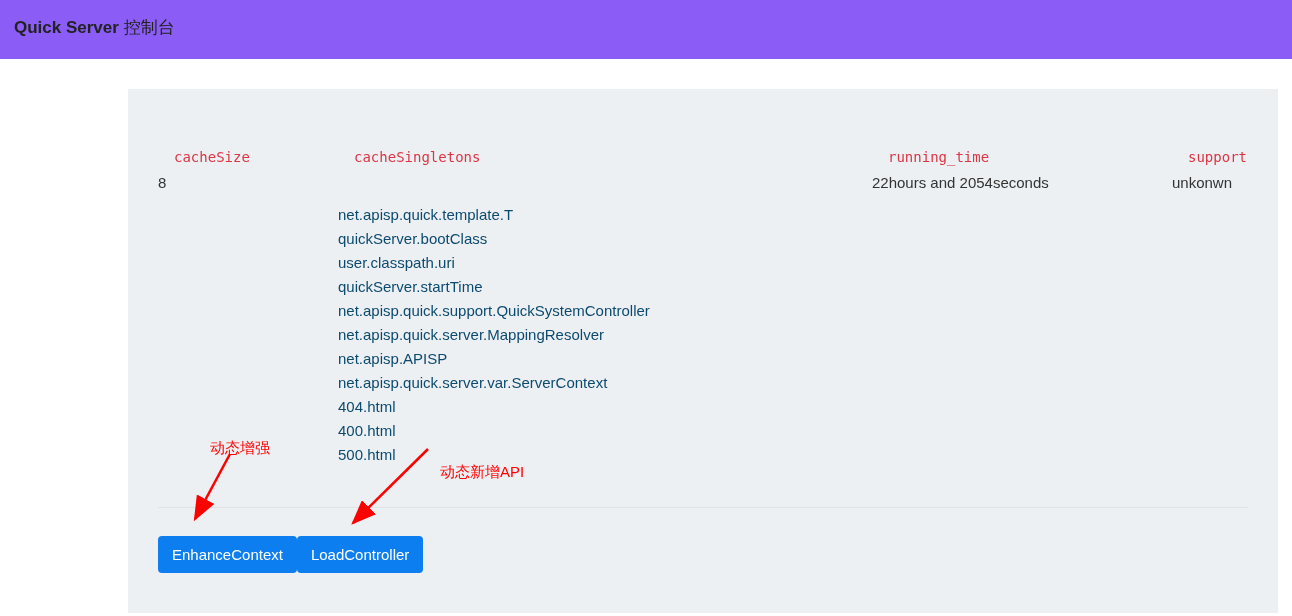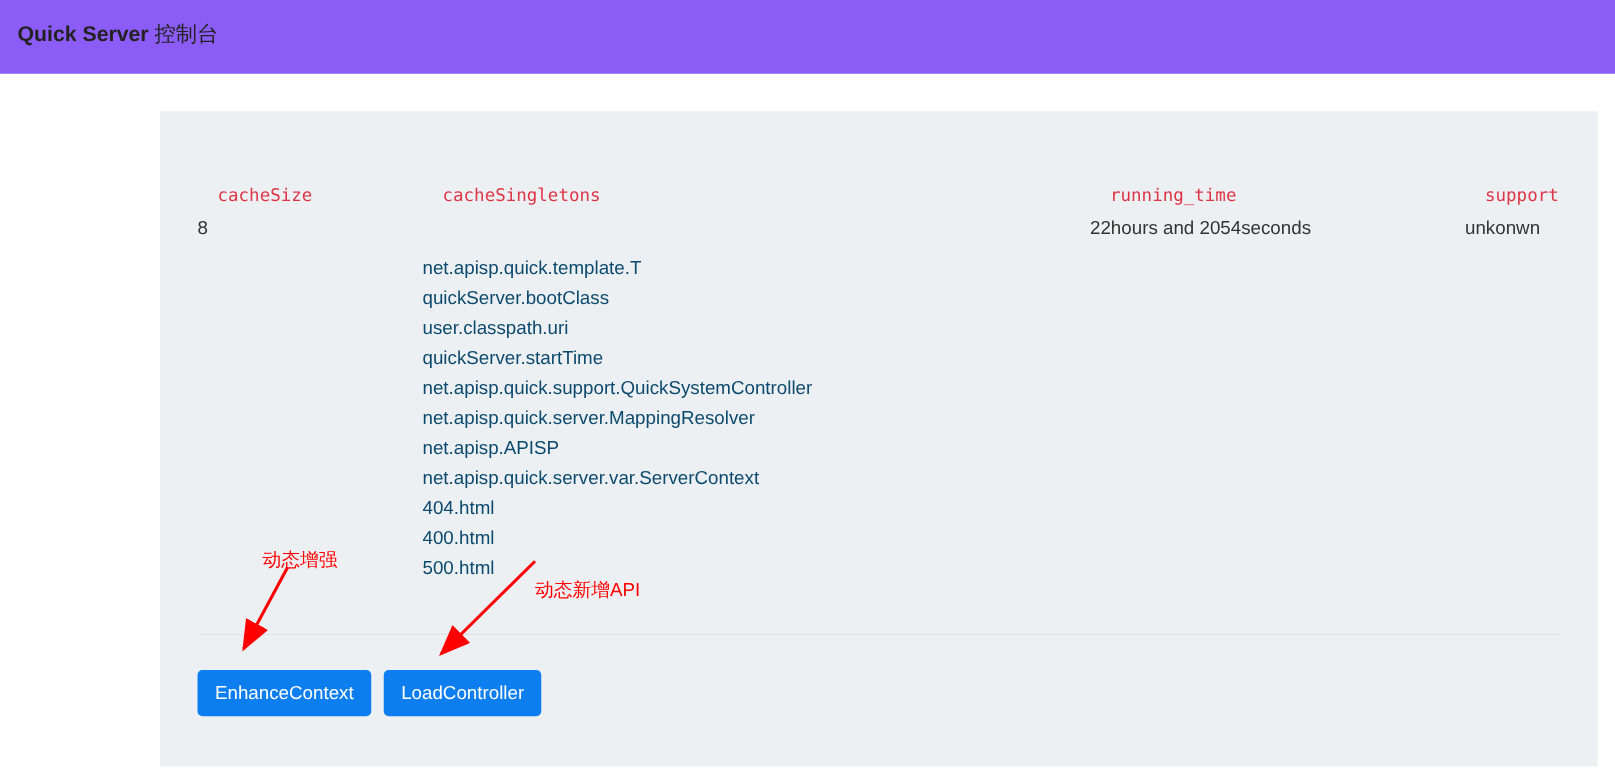--- a/index.html
+++ b/index.html
@@ -74,21 +74,21 @@
       flex-direction: column;
     }
     .singleton-item {
       font-size: 15px;
       color: #0c4a6e;
       line-height: 1.6;
     }
     .button-row {
       margin-top: 28px;
       display: flex;
-      gap: 10px;
+      gap: 0;
     }
     .btn {
       background: #0d7ef0;
       color: #ffffff;
       border: none;
       padding: 10px 14px;
       font-size: 15px;
       border-radius: 4px;
       cursor: pointer;
       font-family: inherit;
@@ -170,17 +170,17 @@
   </div>
 
   <svg class="arrow-svg" width="120" height="90" style="left:195px; top:352px;">
     <defs>
       <marker id="arrowhead2" markerWidth="10" markerHeight="8" refX="9" refY="4" orient="auto">
         <polygon points="0 0, 10 4, 0 8" fill="#ff0000"></polygon>
       </marker>
     </defs>
     <line x1="105" y1="8" x2="30" y2="82" stroke="#ff0000" stroke-width="2.5" marker-end="url(#arrowhead2)"></line>
   </svg>
-  <div class="annotation" style="left:300px; top:374px;">
+  <div class="annotation" style="left:312px; top:374px;">
     <span class="annotation-text">动态新增API</span>
   </div>
 
 </div>
 
 </body></html>

